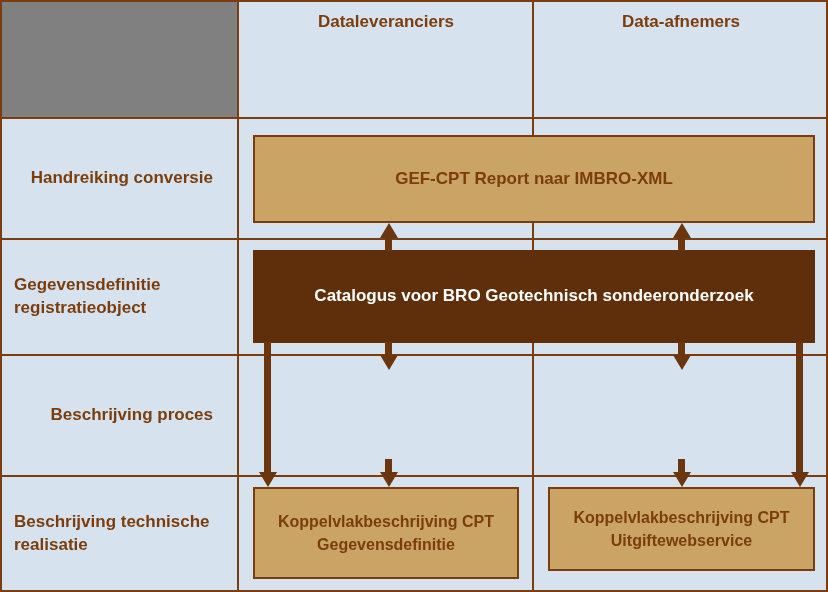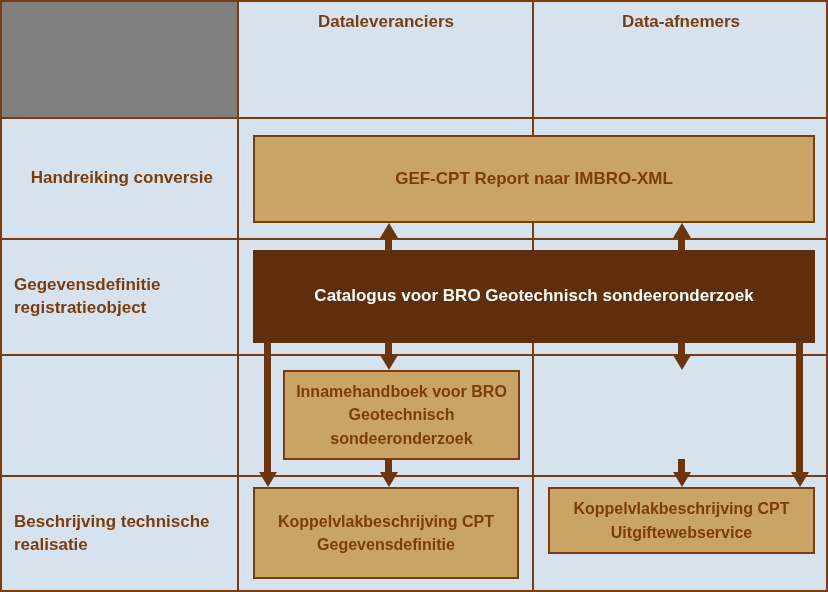--- a/index.html
+++ b/index.html
@@ -63,42 +63,42 @@
   <div class="abs header-cell" style="left:532px; width:294px;">
     <span>Data-afnemers</span>
   </div>
 
   <div class="abs row-label" style="top:117px; height:119px;">
     <span>Handreiking conversie</span>
   </div>
   <div class="abs row-label" style="top:238px; height:114px;">
     <span>Gegevensdefinitie registratieobject</span>
   </div>
+  <div class="abs row-label" style="top:354px; height:119px;">
+    <span>Beschrijving proces</span>
+  </div>
   <div class="abs row-label" style="top:475px; height:113px;border-radius:6px;">
     <span>Beschrijving technische realisatie</span>
   </div>
 
   <div class="abs box large" style="left:251px; top:133px; width:562px; height:88px;">
     <span>GEF-CPT Report naar IMBRO-XML</span>
   </div>
 
   <div class="abs box dark" style="left:251px; top:248px; width:562px; height:93px;">
     <span>Catalogus voor BRO Geotechnisch sondeeronderzoek</span>
   </div>
 
-  <div class="abs box" style="left:281px; top:368px; width:237px; height:90px;">
-    <span>Innamehandboek voor BRO Geotechnisch sondeeronderzoek</span>
-  </div>
 
 
   <div class="abs box" style="left:251px; top:485px; width:266px; height:92px;">
     <span>Koppelvlakbeschrijving CPT Gegevensdefinitie</span>
   </div>
 
-  <div class="abs box" style="left:546px; top:485px; width:267px; height:67px;">
+  <div class="abs box" style="left:546px; top:485px; width:267px; height:84px;">
     <span>Koppelvlakbeschrijving CPT Uitgiftewebservice</span>
   </div>
 
   <div>
     <div class="abs head up" style="left:378px; top:221px;"></div>
     <div class="abs stem" style="left:383px; top:234px; height:15px;"></div>
   </div>
   <div>
     <div class="abs head up" style="left:671px; top:221px;"></div>
     <div class="abs stem" style="left:676px; top:234px; height:15px;"></div>

